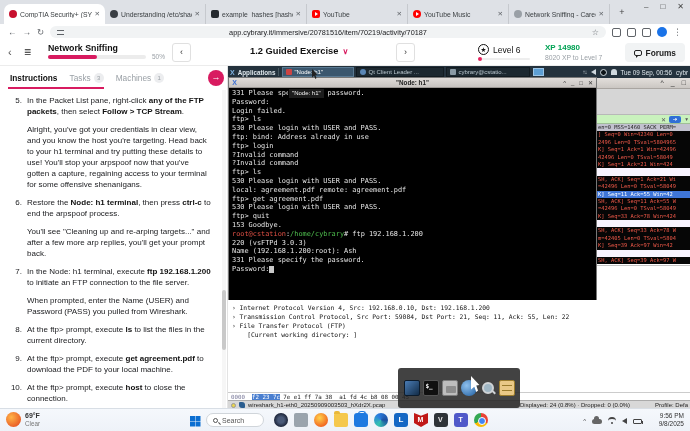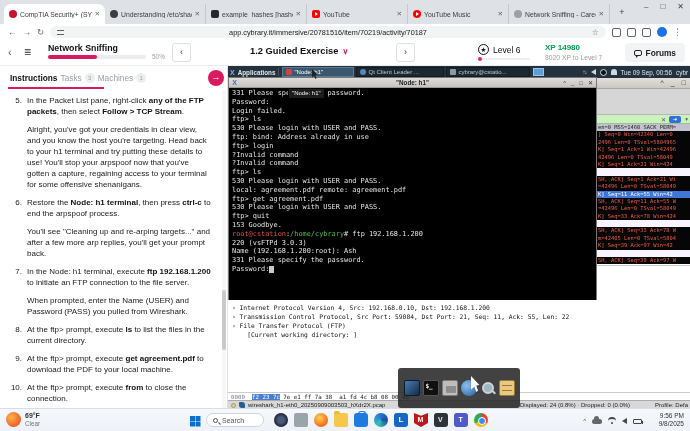--- a/index.html
+++ b/index.html
@@ -60,21 +60,21 @@
   .lvlbar::before{content:"";position:absolute;left:0;top:-1px;width:4px;height:4px;border-radius:50%;background:#e5255f;}
   .xp{position:absolute;left:545px;top:3px;font-size:8px;font-weight:bold;color:#00a254;}
   .xpnext{position:absolute;left:545px;top:14px;font-size:6.8px;color:#9aa0a6;}
   .forums{position:absolute;right:5px;top:3px;height:19px;background:#f1f3f4;border-radius:4px;
     display:flex;align-items:center;gap:4px;padding:0 9px;font-size:8.3px;font-weight:bold;color:#222;}
   .bubble{width:8px;height:6px;border:1px solid #222;border-radius:2px;position:relative;}
   .bubble::after{content:"";position:absolute;left:1px;bottom:-3px;border-top:3px solid #222;border-right:3px solid transparent;}
 
   
   .panel{position:absolute;left:0;top:66px;width:228px;height:342px;background:#fff;border-right:1px solid #e3e3e3;overflow:hidden;}
-  .ptabs{position:relative;height:23px;display:flex;align-items:center;gap:3px;padding-left:10px;}
+  .ptabs{position:relative;height:23px;display:flex;align-items:center;gap:12px;padding-left:10px;}
   .ptab{font-size:8.3px;color:#9aa0a6;display:flex;align-items:center;gap:3px;}
   .ptab.active{color:#111;font-weight:bold;}
   .ptab.active::after{content:"";position:absolute;left:8px;top:21px;width:96px;height:2px;background:#d81b60;}
   .badge{width:10px;height:10px;border-radius:50%;background:#ecedef;color:#9aa0a6;font-size:6px;text-align:center;line-height:10px;}
   .nextcircle{position:absolute;right:3px;top:4px;width:16px;height:16px;border-radius:50%;background:#d81b60;
     color:#fff;text-align:center;line-height:15px;font-size:9px;}
   .steps{padding:6px 16px 0 8px;}
   .step{display:flex;margin-bottom:7px;font-size:8px;line-height:11px;color:#202124;}
   .step .num{width:14px;flex:none;text-align:right;margin-right:5px;}
   .step b{color:#111;}
@@ -345,21 +345,21 @@
         <div class="step">
           <span class="num">8.</span>
           <span class="stxt"><span>At the ftp&gt; prompt, execute </span><b>ls</b><span> to list the files in the current directory.</span></span>
         </div>
         <div class="step">
           <span class="num">9.</span>
           <span class="stxt"><span>At the ftp&gt; prompt, execute </span><b>get agreement.pdf</b><span> to download the PDF to your local machine.</span></span>
         </div>
         <div class="step">
           <span class="num">10.</span>
-          <span class="stxt"><span>At the ftp&gt; prompt, execute </span><b>from</b><span> to close the connection.</span></span>
+          <span class="stxt"><span>At the ftp&gt; prompt, execute </span><b>host</b><span> to close the connection.</span></span>
         </div>
       </div>
     <div class="pscroll">
         <div class="thumb"></div>
       </div>
   </div>
 
   <div class="vm">
 
     <div class="vmbar">

